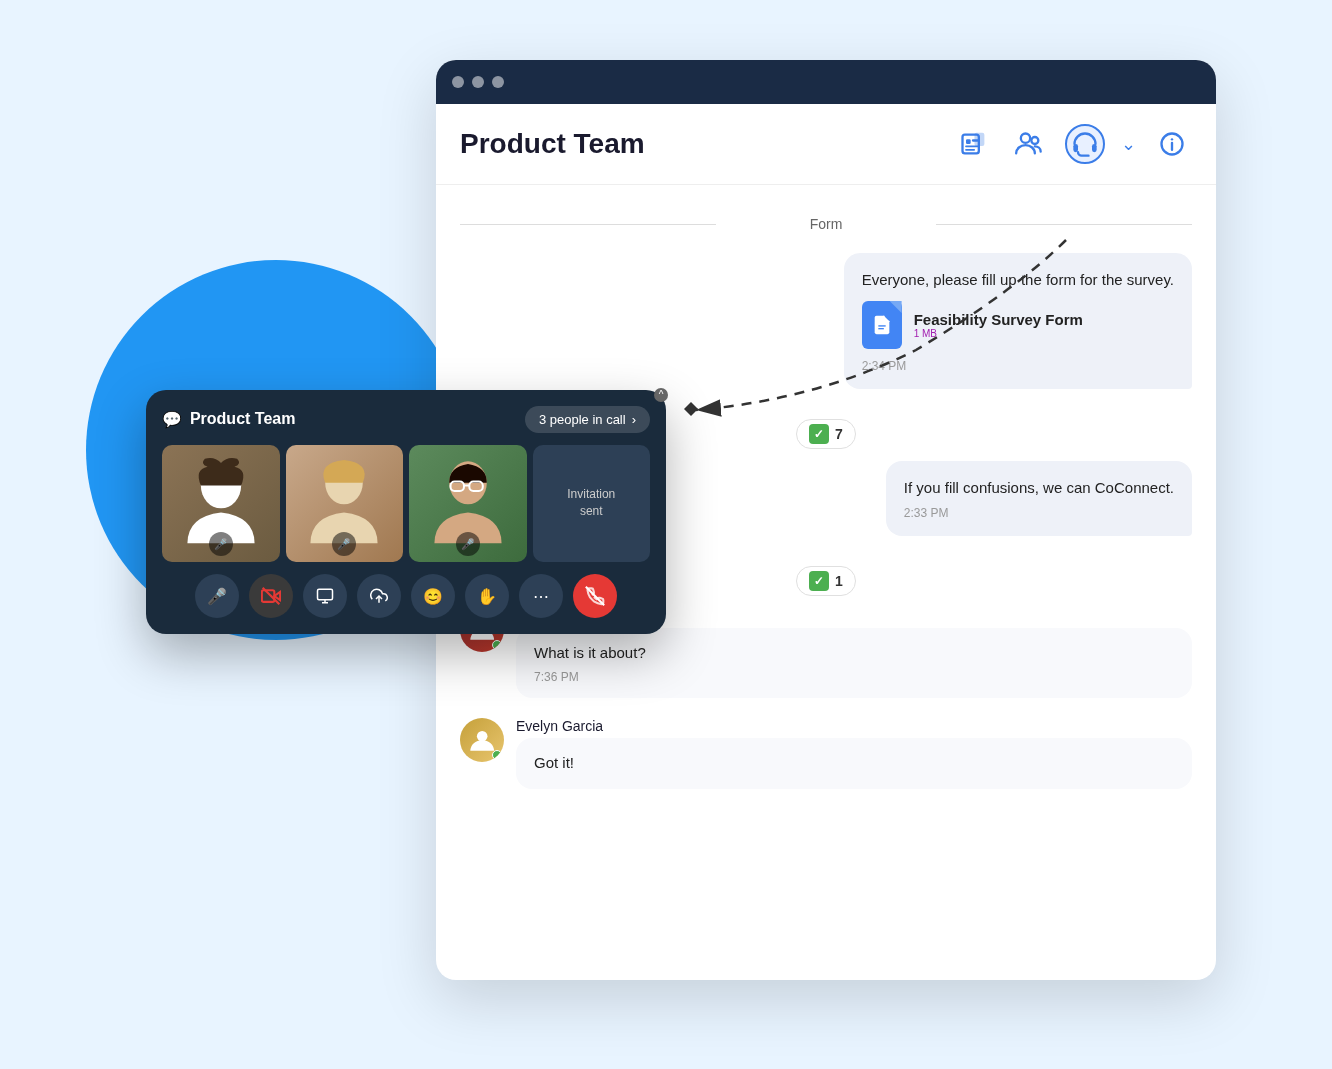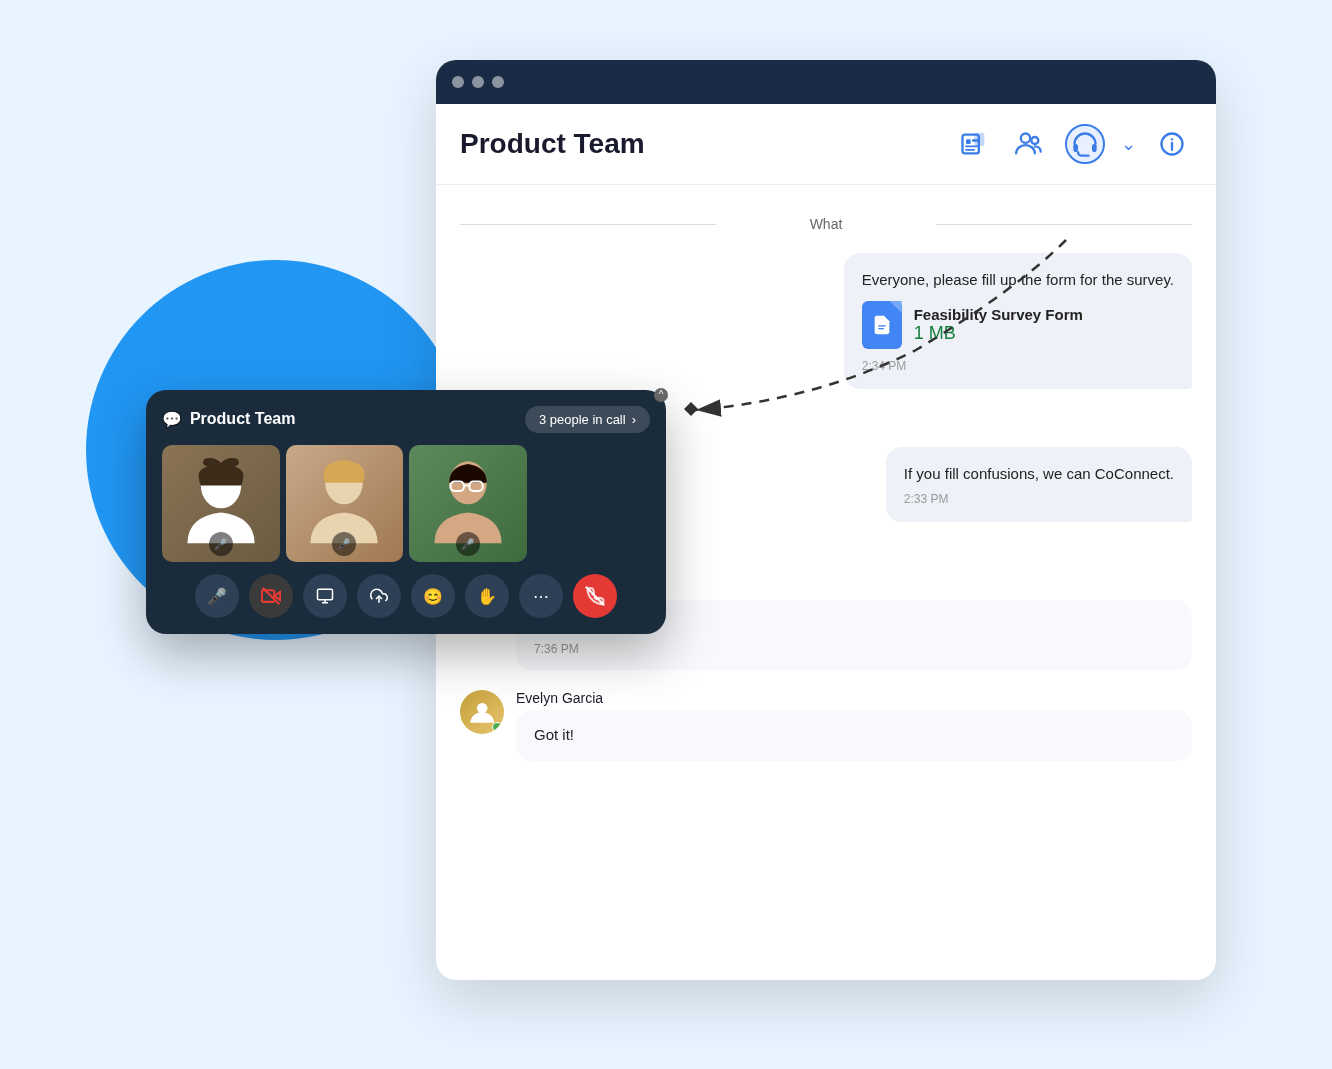--- a/index.html
+++ b/index.html
@@ -207,22 +207,22 @@
       flex-direction: column;
     }
 
     .file-name {
       font-size: 15px;
       font-weight: 600;
       color: #222;
     }
 
     .file-size {
-      font-size: 18px;
-      color: #15803d;
+      font-size: 10px;
+      color: #a21caf;
     }
 
     .reaction-badge {
       display: inline-flex;
       align-items: center;
       gap: 6px;
       background: #fff;
       border: 1.5px solid #e0e0e0;
       border-radius: 20px;
       padding: 4px 12px;
@@ -415,22 +415,23 @@
 
     .msg-bubble-in-wrap {
       background: #f8f9fc;
       border-radius: 16px;
       padding: 14px 18px;
     }
 
     .out-wrapper {
       display: flex;
       flex-direction: column;
-      align-items: flex-start;
+      align-items: center;
       margin-bottom: 12px;
+      gap: 14px;
     }
   </style>
 </head>
 <body>
 
 <div class="scene">
 
   <div class="blue-circle"></div>
 
   <div class="chat-window">
@@ -482,21 +483,21 @@
             <line x1="12" y1="11" x2="12" y2="17" stroke="#3b7de8" stroke-width="2" stroke-linecap="round"></line>
             <circle cx="12" cy="8" r="1" fill="#3b7de8"></circle>
           </svg>
         </div>
       </div>
     </div>
 
     <div class="chat-messages">
 
       <div class="date-divider">
-        <span class="date-text">What</span>
+        <span class="date-text">Form</span>
       </div>
 
       <div class="out-wrapper">
         <div class="msg-bubble-out">
           <div class="msg-text">Everyone, please fill up the form for the survey.</div>
 
           <div class="file-attachment">
             <div class="file-icon">
               <svg viewBox="0 0 24 24" fill="white">
                 <path d="M14 2H6a2 2 0 00-2 2v16a2 2 0 002 2h12a2 2 0 002-2V8l-6-6z"></path>
@@ -616,20 +617,23 @@
           <path d="M16 20 Q16 8 30 6 Q44 8 44 20" fill="#1a0800"></path>
 
           <rect x="17" y="19" width="10" height="7" rx="3" fill="none" stroke="white" stroke-width="1.5"></rect>
           <rect x="31" y="19" width="10" height="7" rx="3" fill="none" stroke="white" stroke-width="1.5"></rect>
           <line x1="27" y1="22" x2="31" y2="22" stroke="white" stroke-width="1.5"></line>
           <path d="M5 65 Q5 45 30 42 Q55 45 55 65"></path>
         </svg>
         <div class="vc-mic-indicator">🎤</div>
       </div>
 
+      <div class="vc-invitation-slot">
+        <span style="color:#ccc; font-size:12px; line-height:1.4;">Invitation<br>sent</span>
+      </div>
     </div>
 
     <div class="vc-controls">
       <button class="vc-btn">🎤</button>
       <button class="vc-btn" style="background:#3a3a3a;">
         <svg width="20" height="20" viewBox="0 0 24 24" fill="none" stroke="#e53935" stroke-width="2.5">
           <path d="M23 7l-7 5 7 5V7z"></path>
           <rect x="1" y="5" width="15" height="14" rx="2"></rect>
           <line x1="2" y1="2" x2="22" y2="22" stroke="#e53935" stroke-width="2.5"></line>
         </svg>

